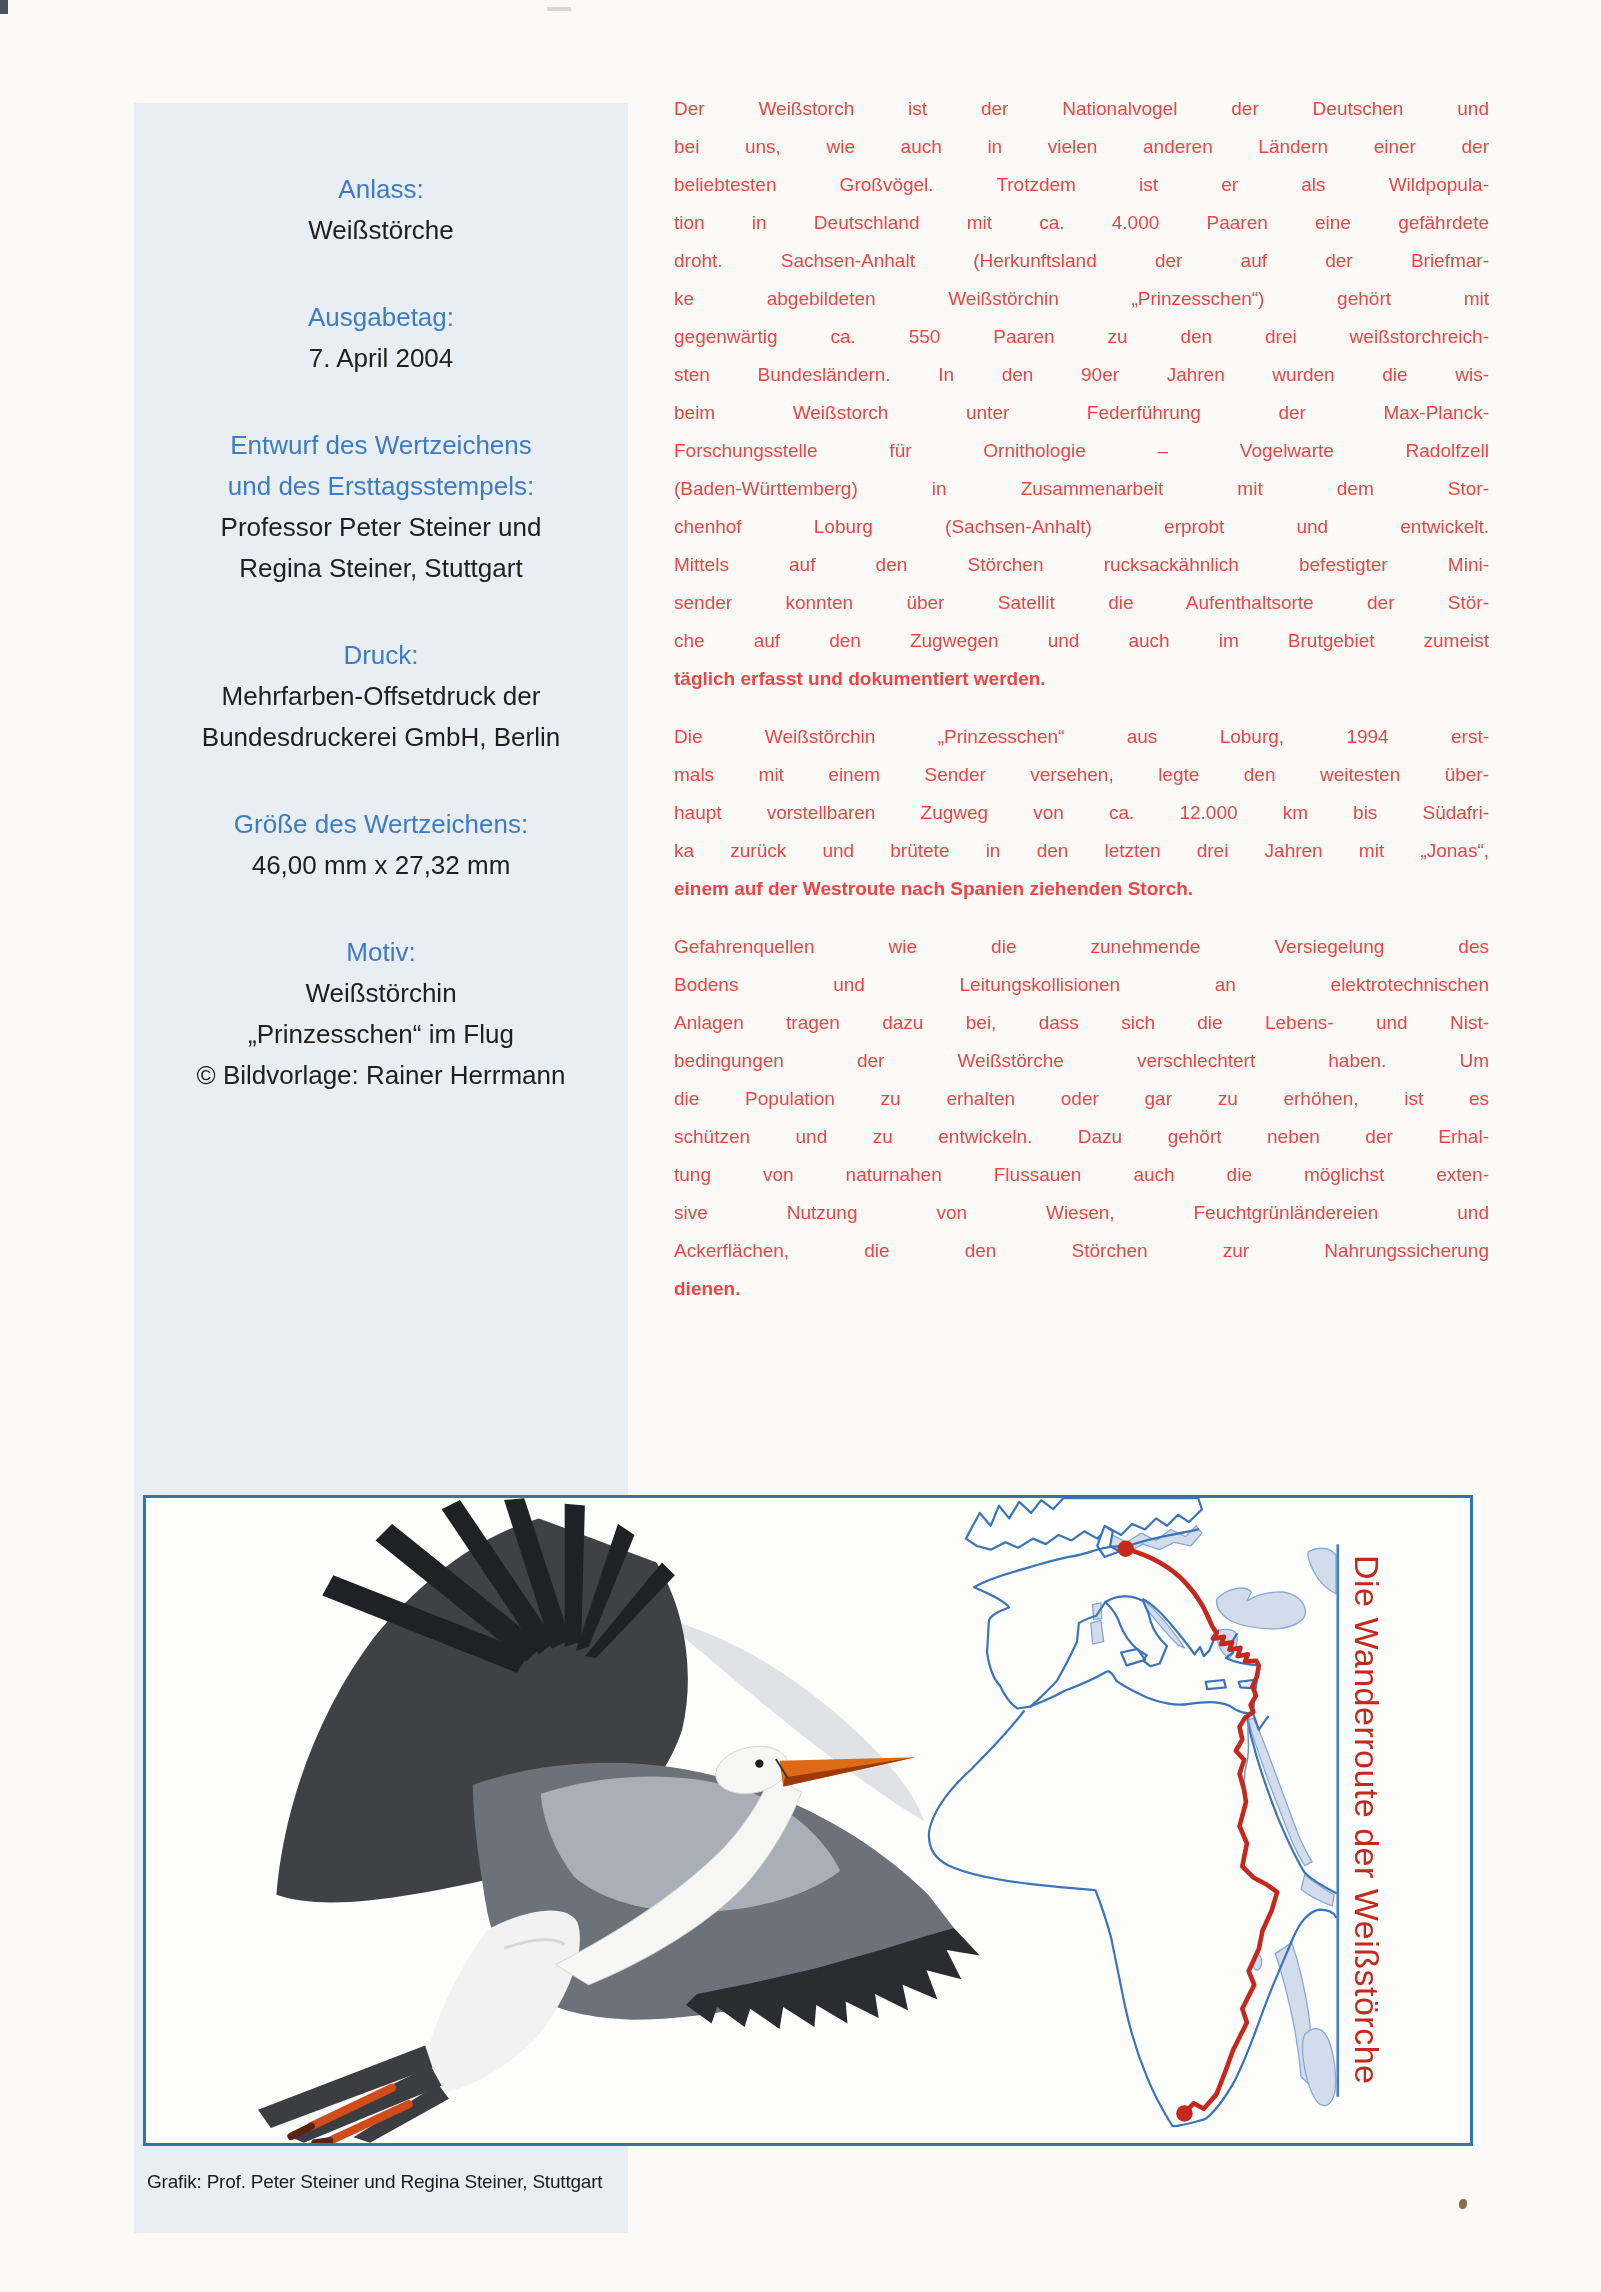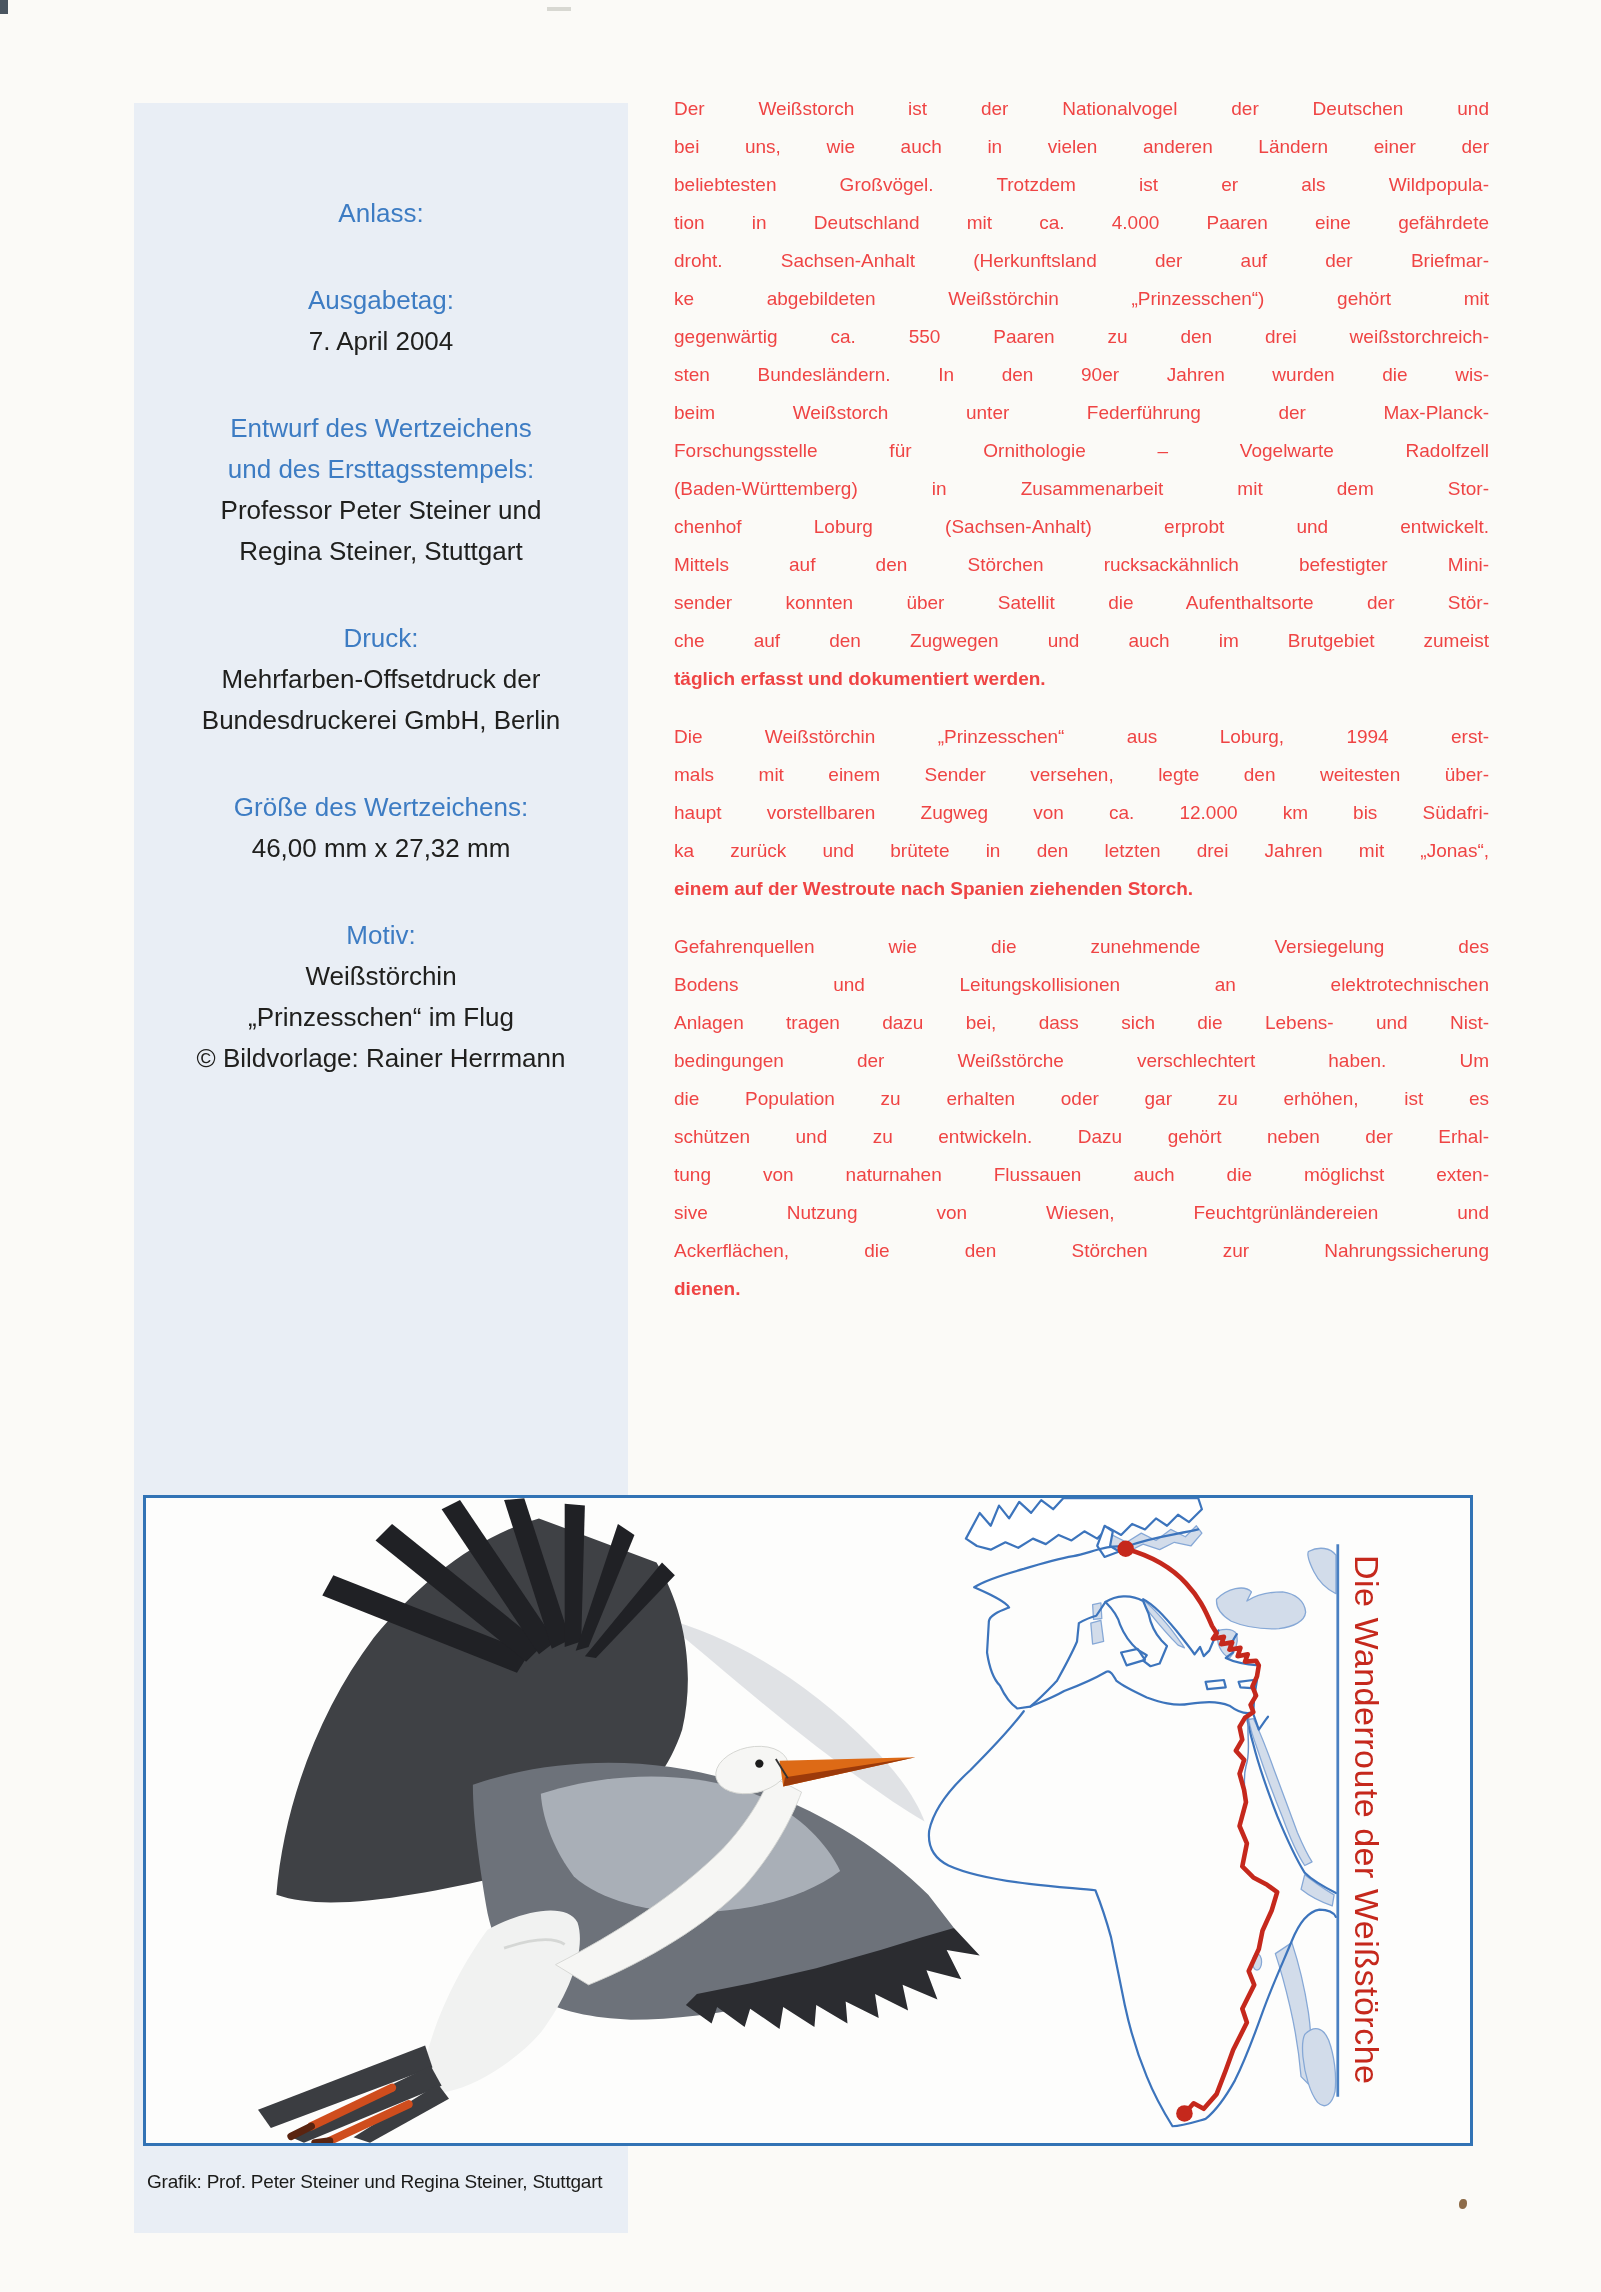--- a/index.html
+++ b/index.html
@@ -16,21 +16,21 @@
     position:relative;width:1602px;height:2292px;overflow:hidden;
     background:var(--page-bg);
     font-family:"Liberation Sans", sans-serif;
     color:var(--text-black);
   }
   
   .panel{
     position:absolute;left:134px;top:103px;width:494px;height:2130px;
     background:var(--panel-bg);
   }
-  .panel-inner{padding-top:66px;margin-top:24px;}
+  .panel-inner{padding-top:66px;}
   .sb-block{margin-bottom:46px;text-align:center;line-height:41px;font-size:26px;}
   .sb-label{color:var(--accent-blue);white-space:pre-line;}
   .sb-value{color:#20201e;white-space:pre-line;}
   
   .article{
     position:absolute;left:674px;top:90px;width:815px;
     font-size:19px;line-height:38px;color:#ef4444;
   }
   .para{margin:0 0 20px 0;}
   .para:last-child{margin-bottom:0;}
@@ -72,20 +72,21 @@
 <div class="page">
 
   <div class="artifact corner"></div>
   <div class="artifact dash"></div>
   <div class="artifact speck"></div>
 
   <aside class="panel">
     <div class="panel-inner">
       <div class="sb-block">
         <div class="sb-label">Anlass:</div>
+        <div class="sb-value">Weißstörche</div>
       </div>
       <div class="sb-block">
         <div class="sb-label">Ausgabetag:</div>
         <div class="sb-value">7. April 2004</div>
       </div>
       <div class="sb-block">
         <div class="sb-label">Entwurf des Wertzeichens
 und des Ersttagsstempels:</div>
         <div class="sb-value">Professor Peter Steiner und
 Regina Steiner, Stuttgart</div>

